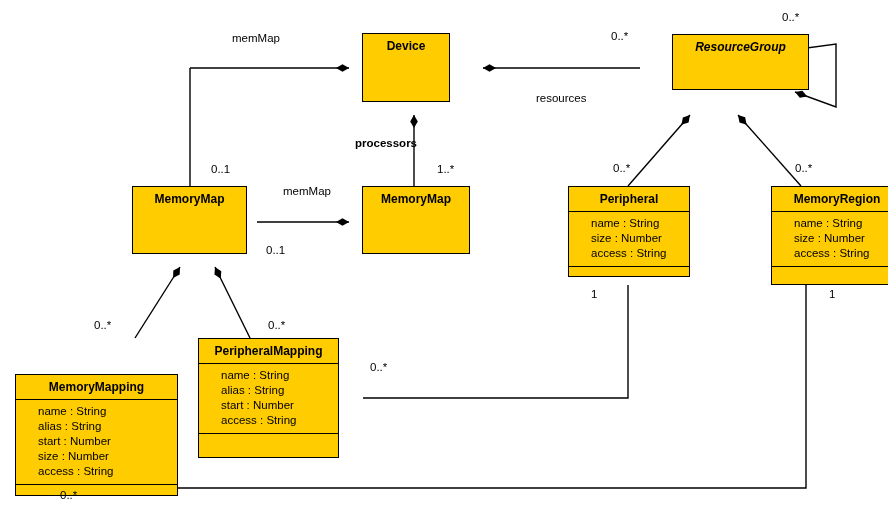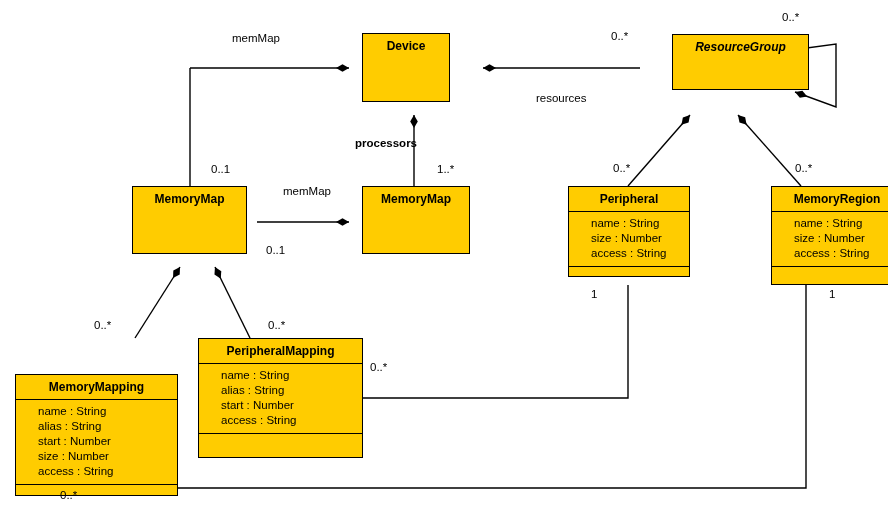--- a/index.html
+++ b/index.html
@@ -173,21 +173,21 @@
       <div class="uml-attr">name : String</div>
       <div class="uml-attr">alias : String</div>
       <div class="uml-attr">start : Number</div>
       <div class="uml-attr">size : Number</div>
       <div class="uml-attr">access : String</div>
     </div>
     <div class="uml-sep"></div>
     <div class="uml-ops"></div>
   </div>
 
-  <div class="uml-class" style="left:198px; top:338px; width:165px; height:120px;">
+  <div class="uml-class" style="left:198px; top:338px; width:141px; height:120px;">
     <div class="uml-name">PeripheralMapping</div>
     <div class="uml-sep"></div>
     <div class="uml-attrs">
       <div class="uml-attr">name : String</div>
       <div class="uml-attr">alias : String</div>
       <div class="uml-attr">start : Number</div>
       <div class="uml-attr">access : String</div>
     </div>
     <div class="uml-sep"></div>
     <div class="uml-ops"></div>

